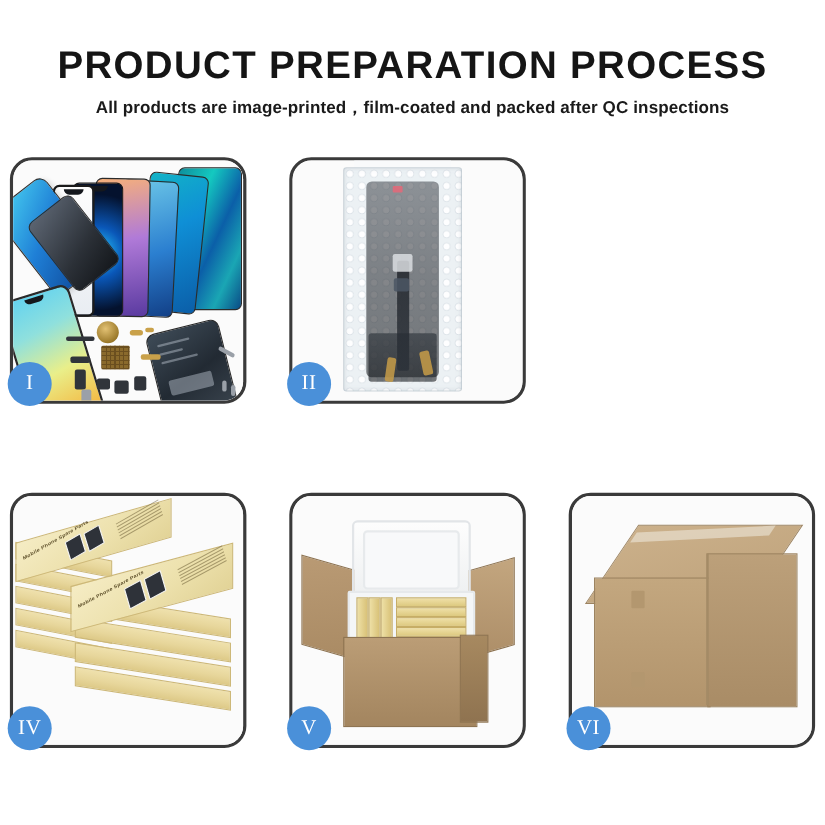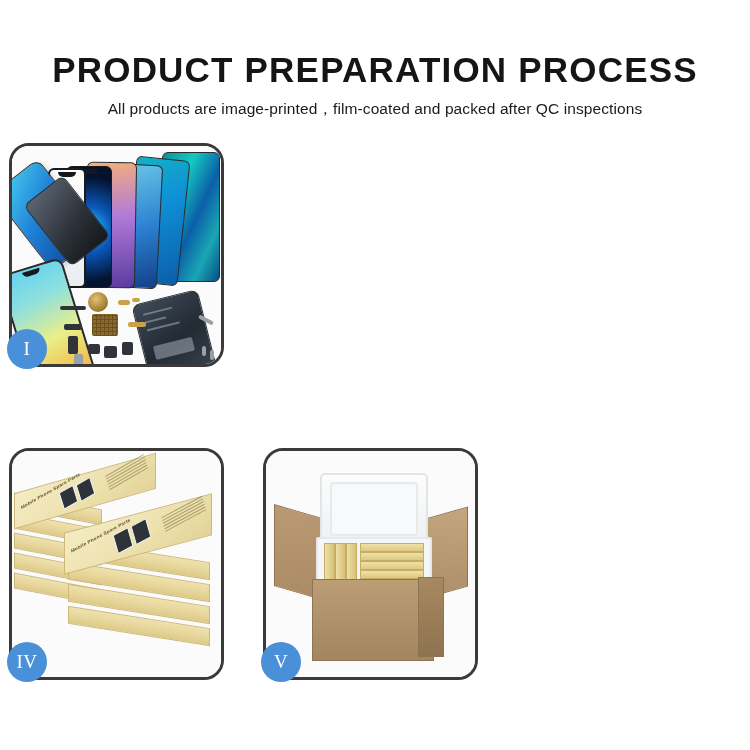--- a/index.html
+++ b/index.html
@@ -11,41 +11,41 @@
     width: 750px;
     height: 750px;
     position: relative;
     font-family: "Liberation Sans", sans-serif;
     overflow: hidden;
   }
 
   
   #header {
     position: absolute;
-    top: 18px; left: 0;
+    top: 8px; left: 0;
     width: 750px;
     height: 130px;
     text-align: center;
   }
   #page-title {
     margin: 0;
     padding-top: 34px;
     font-size: 35px;
     font-weight: 700;
     letter-spacing: 1.2px;
     color: #151515;
     line-height: 1;
     font-family: "Liberation Sans", sans-serif;
     white-space: nowrap;
   }
   #page-subtitle {
     margin: 0;
     padding-top: 14px;
     font-size: 15.5px;
-    font-weight: 400;
+    font-weight: 700;
     letter-spacing: 0.1px;
     color: #1a1a1a;
     line-height: 1;
     white-space: nowrap;
   }
 
   
   #panel-grid {
     position: absolute;
     top: 140px;
@@ -327,20 +327,38 @@
         <span class="part" style="left:110px;top:196px;width:11px;height:13px;border-radius:2px;"></span>
         <span class="part gold" style="left:116px;top:176px;width:18px;height:5px;border-radius:2px;"></span>
         <span class="part silver" style="left:186px;top:172px;width:16px;height:4px;transform:rotate(28deg);"></span>
         <span class="part silver" style="left:190px;top:200px;width:4px;height:10px;"></span>
         <span class="part silver" style="left:198px;top:204px;width:4px;height:10px;"></span>
       </div>
     </div>
     <div class="badge">I</div>
   </div>
 
+  <div class="panel c2 r1">
+    <div class="panel-clip">
+      <div class="scene">
+        <div class="bag-top-sheet"></div>
+        <div class="bag">
+          <span class="bag-screen"></span>
+          <span class="bag-bottom"></span>
+          <span class="bag-flex"></span>
+          <span class="bag-conn"></span>
+          <span class="bag-chip"></span>
+          <span class="bag-gold-l"></span>
+          <span class="bag-gold-r"></span>
+          <span class="bag-red"></span>
+        </div>
+      </div>
+    </div>
+    <div class="badge">II</div>
+  </div>
 
 
   <div class="panel c1 r2">
     <div class="panel-clip">
       <div class="scene stack">
 
         <div class="kbox" style="left:2px;top:50px;width:86px;height:14px;transform:skewY(11deg);"></div>
         <div class="kbox" style="left:2px;top:70px;width:86px;height:14px;transform:skewY(11deg);"></div>
         <div class="kbox" style="left:2px;top:90px;width:86px;height:14px;transform:skewY(11deg);"></div>
         <div class="kbox" style="left:2px;top:110px;width:86px;height:14px;transform:skewY(11deg);"></div>
@@ -403,14 +421,28 @@
           <span class="v-ybox" style="left:42px;top:31px;width:62px;height:7px;"></span>
         </div>
 
         <div class="v-body"></div>
         <div class="v-body-side"></div>
       </div>
     </div>
     <div class="badge">V</div>
   </div>
 
+  <div class="panel c3 r2">
+    <div class="panel-clip">
+      <div class="scene">
+        <div class="c6-top"></div>
+        <div class="c6-front"></div>
+        <div class="c6-right"></div>
+        <div class="c6-seam" style="left:122px;top:52px;width:1.5px;height:138px;"></div>
+        <div class="c6-tape" style="left:58px;top:30px;width:122px;height:9px;transform:skewX(-34deg) skewY(-3deg);"></div>
+        <div class="sticker" style="left:54px;top:86px;width:12px;height:16px;"></div>
+        <div class="sticker" style="left:54px;top:160px;width:12px;height:14px;"></div>
+      </div>
+    </div>
+    <div class="badge">VI</div>
+  </div>
 
 </div>
 
 </body></html>

